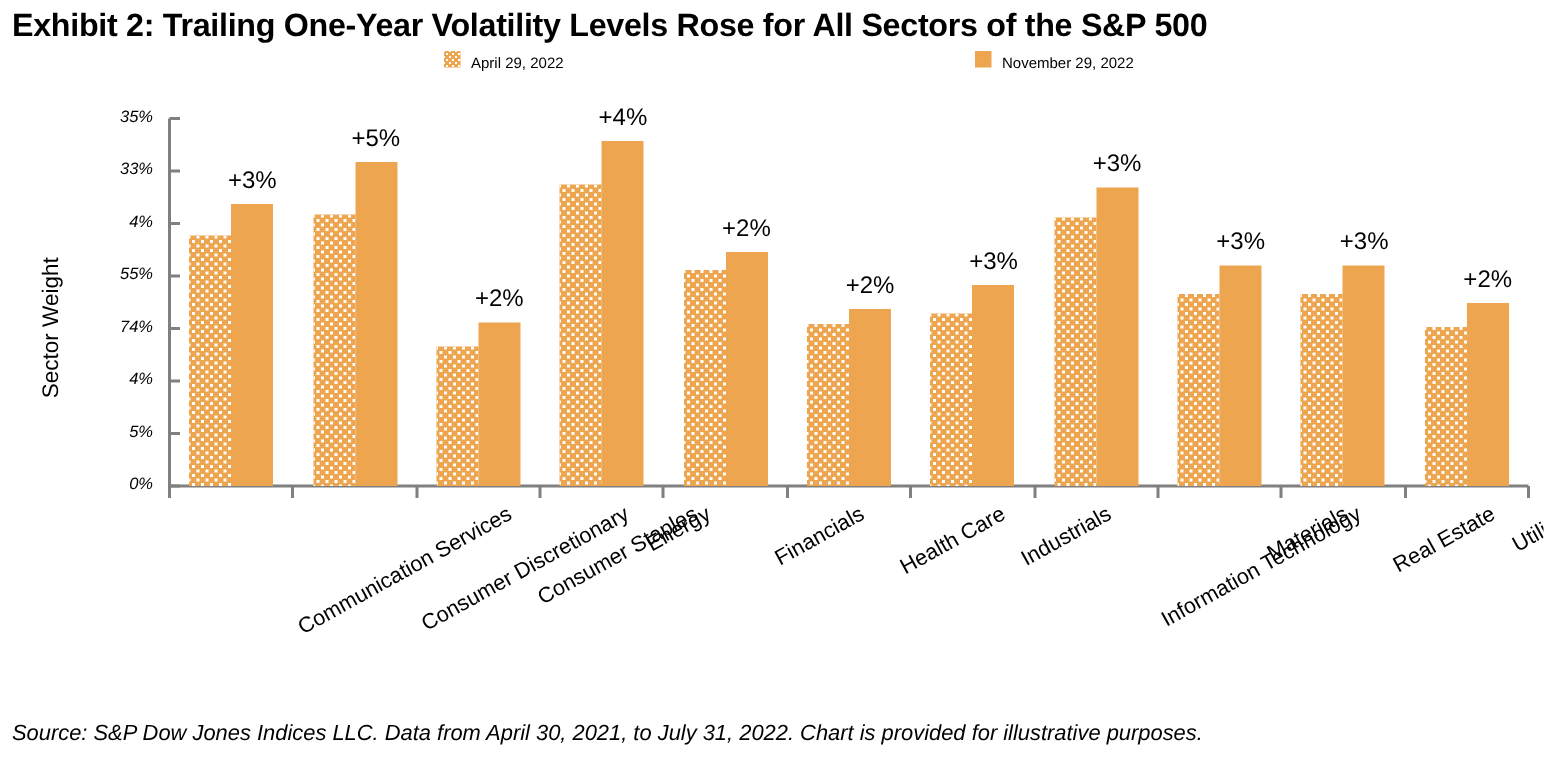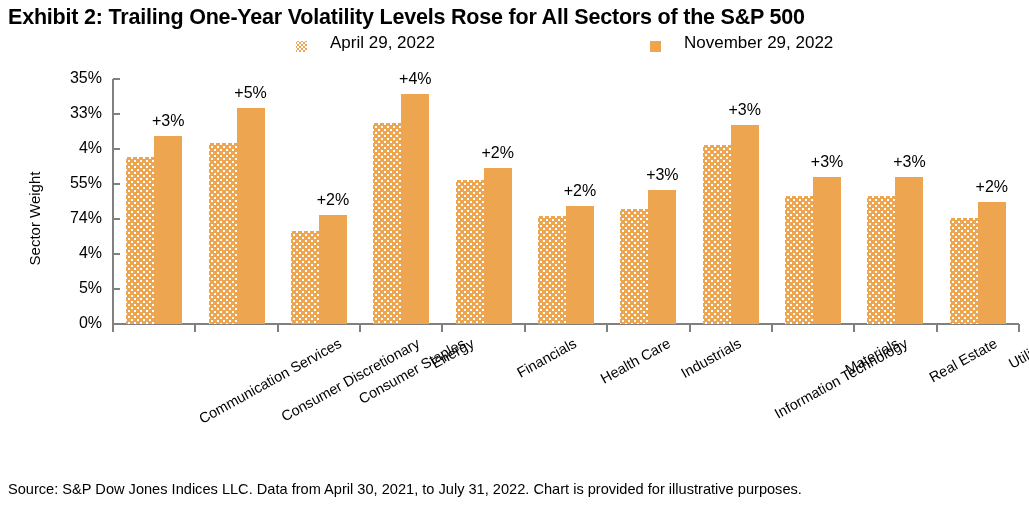--- a/index.html
+++ b/index.html
@@ -33,23 +33,23 @@
   .legend {
     position: absolute;
     top: 34px;
     left: 0;
     width: 1029px;
     height: 22px;
   }
   .legend-item {
     position: absolute;
     display: flex;
-    align-items: flex-end;
-    gap: 23px;
-    font-size: 17px;
+    align-items: flex-start;
+    gap: 7px;
+    font-size: 10px;
     line-height: 18px;
     white-space: nowrap;
   }
   .legend-item.item-0 { left: 296px; top: 0; }
   .legend-item.item-1 { left: 650px; top: 0; }
   .swatch {
     width: 11px;
     height: 11px;
     display: inline-block;
     flex: 0 0 auto;
@@ -117,23 +117,24 @@
     right: -7px;
     top: -1px;
     width: 7px;
     height: 2px;
     background: #808080;
   }
   .ytick .tick-text {
     position: absolute;
     right: 11px;
     top: -11px;
-    font-size: 16px;
+    font-size: 11px;
     line-height: 20px;
     white-space: nowrap;
+    font-style: italic;
   }
 
   .xtick-mark {
     position: absolute;
     bottom: -8px;
     width: 2px;
     height: 8px;
     background: #808080;
   }
 
@@ -180,20 +181,21 @@
   }
 
   
   .source {
     position: absolute;
     left: 8px;
     top: 480px;
     font-size: 14.6px;
     line-height: 18px;
     white-space: nowrap;
+    font-style: italic;
   }
 </style>
 </head>
 <body>
 
 <div class="title">Exhibit 2: Trailing One-Year Volatility Levels Rose for All Sectors of the S&amp;P 500</div>
 
 <div class="legend">
   <div class="legend-item item-0">
     <span class="swatch dotted"></span>

